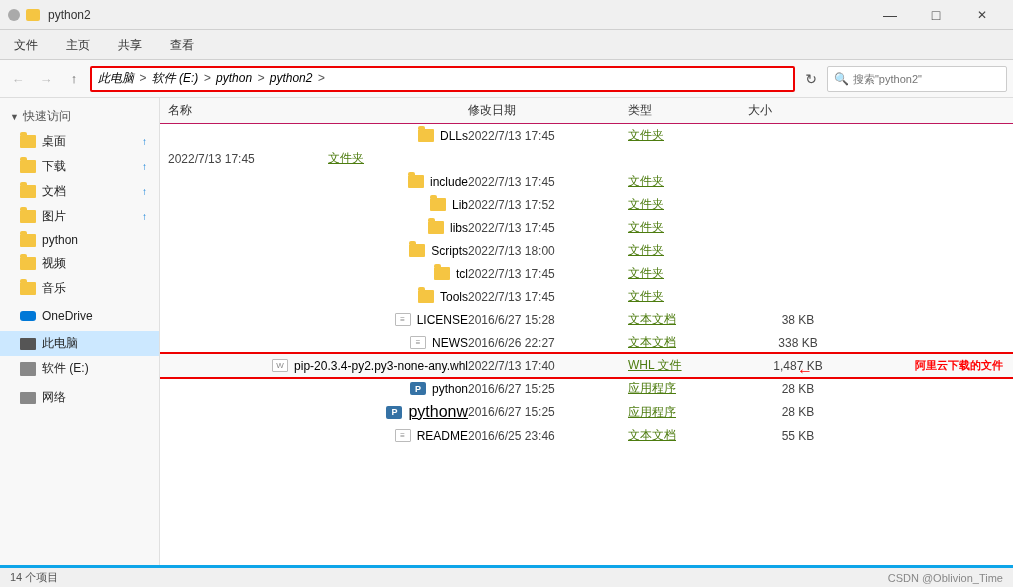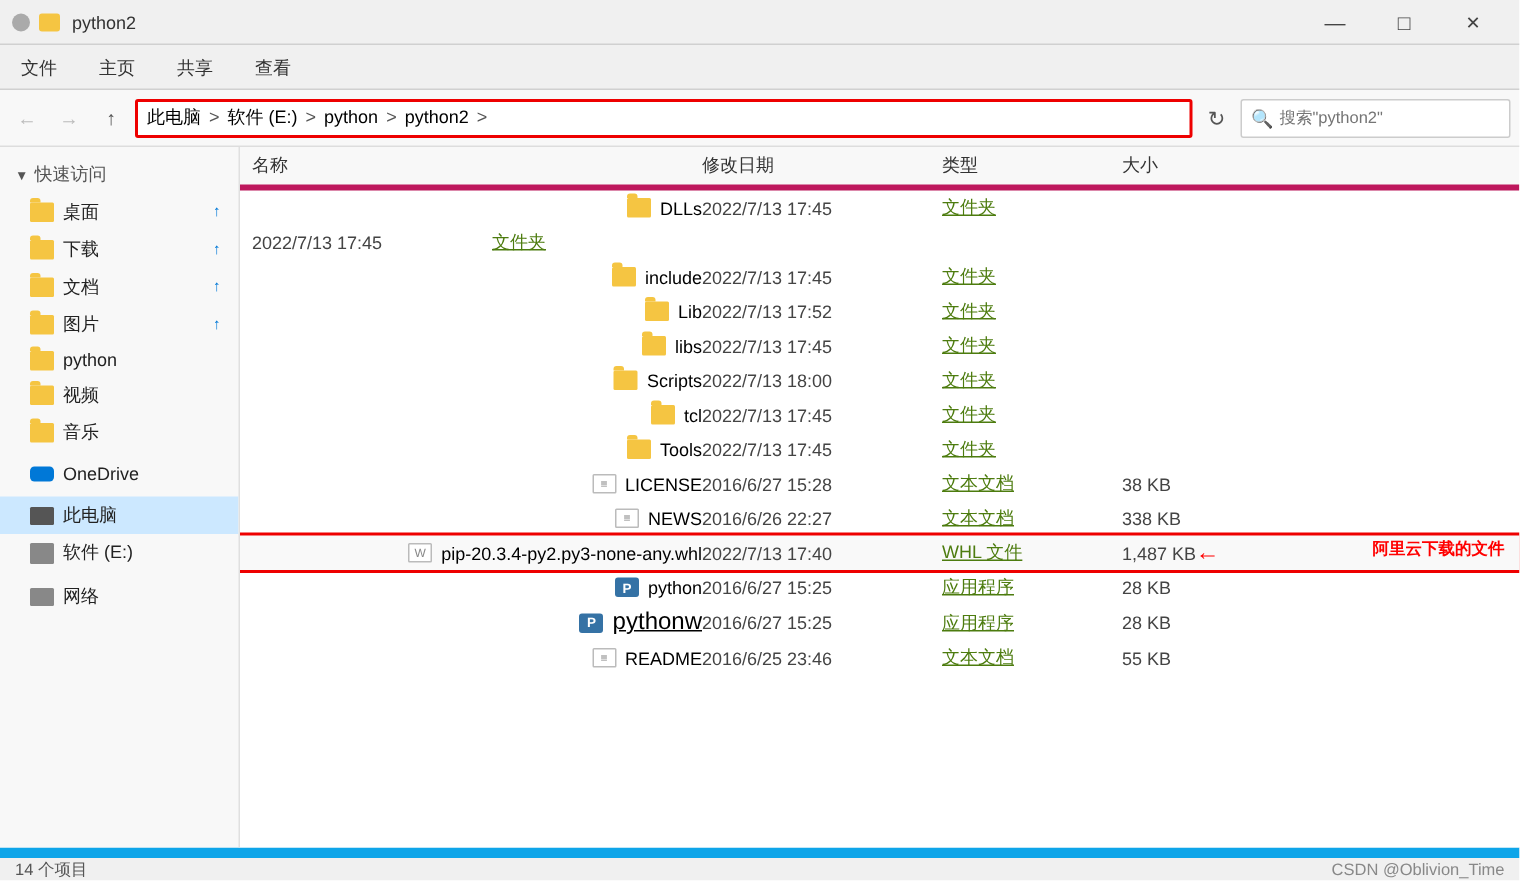--- a/index.html
+++ b/index.html
@@ -210,21 +210,21 @@
     .file-area {
       flex: 1;
       overflow-y: auto;
       background: #fff;
     }
 
     .file-list-header {
       display: flex;
       align-items: center;
       padding: 4px 8px;
-      border-bottom: 4px solid #be185d;
+      border-bottom: 1px solid #be185d;
       background: #f8f8f8;
       font-size: 12px;
       color: #333;
       position: sticky;
       top: 0;
       z-index: 10;
     }
     .col-name { width: 300px; }
     .col-date { width: 160px; }
     .col-type { width: 120px; }
@@ -266,27 +266,27 @@
     .file-row .file-icon.whl-icon::before { display: none; }
     .file-row .file-icon.python-icon {
       background: #3572A5;
       border-radius: 2px;
     }
     .file-row .file-icon.python-icon::before { display: none; }
 
     .file-name { width: 300px; display: flex; align-items: center; justify-content: flex-end; }
     .file-date { width: 160px; color: #444; }
     .file-type { width: 120px; color: #4d7c0f; text-decoration: underline; }
-    .file-size { width: 100px; color: #444; text-align: left; }
+    .file-size { width: 100px; color: #444; text-align: center; }
 
     
     .status-bar {
       height: 22px;
       background: #f0f0f0;
-      border-top: 7px solid #0ea5e9;
+      border-top: 3px solid #0ea5e9;
       display: flex;
       align-items: center;
       padding: 0 10px;
       font-size: 11px;
       color: #555;
     }
 
     
     .annotation-label {
       position: absolute;
@@ -302,20 +302,21 @@
       right: 200px;
       top: 360px;
       color: red;
       font-size: 14px;
     }
 
     
     .address-highlighted {
       border: 2px solid #e00 !important;
       border-radius: 2px;
+      font-style: italic;
     }
 
     
     .row-highlighted {
       outline: 2px solid #e00;
       background: #f9f9f9;
     }
 
     .relative-wrapper {
       position: relative;

